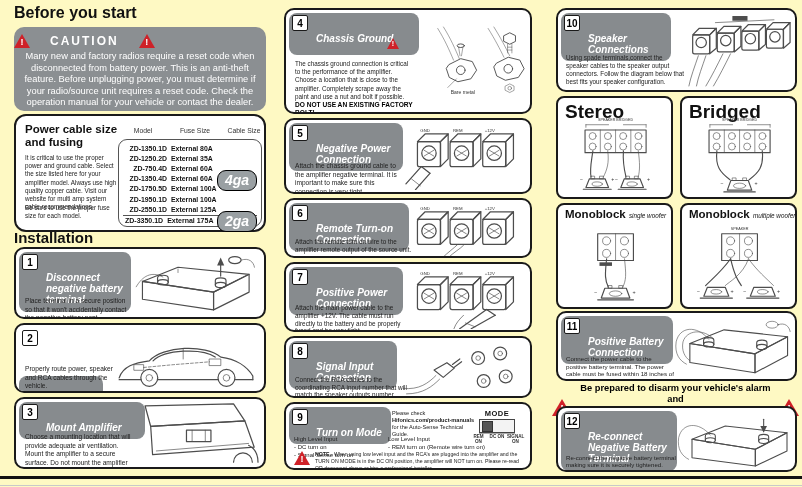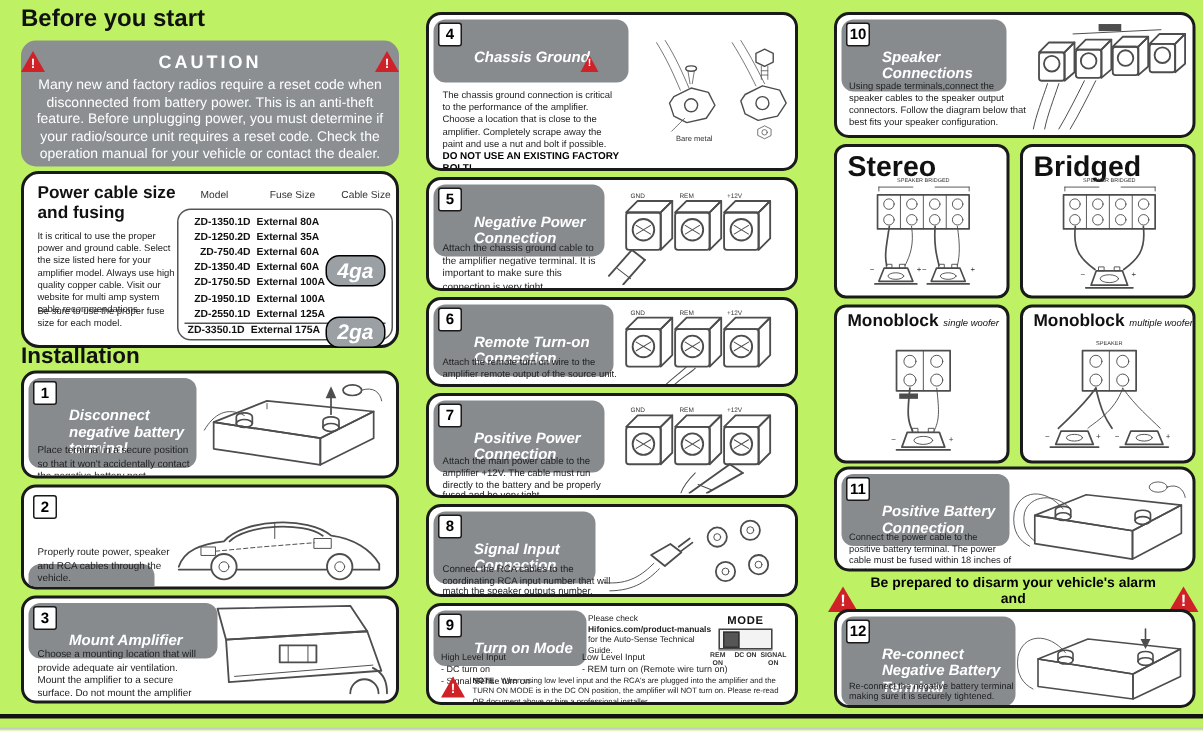--- a/index.html
+++ b/index.html
@@ -1,36 +1,36 @@
 <!DOCTYPE html>
 <html><head>
 <meta charset="utf-8">
 <style>
   html,body{margin:0;padding:0;background:#fff;}
-  .page{position:relative;width:802px;height:487px;background:#bef264;overflow:hidden;
+  .page{position:relative;width:802px;height:487px;background:#fef9c3;overflow:hidden;
         font-family:"Liberation Sans",sans-serif;color:#111;}
 
   
   .h-start{position:absolute;left:14px;top:4px;font-size:16px;font-weight:bold;margin:0;}
   .h-install{position:absolute;left:14px;top:229px;font-size:15px;font-weight:bold;margin:0;}
 
   
   .warn{width:0;height:0;border-left:8px solid transparent;border-right:8px solid transparent;
         border-bottom:14px solid #cf2128;position:relative;display:inline-block;}
   .warn::after{content:"!";position:absolute;top:3px;left:0;transform:translateX(-50%);
         color:#fff;font-size:9px;font-weight:bold;font-style:normal;}
   .warn.big{border-left-width:10px;border-right-width:10px;border-bottom-width:17px;}
   .warn.big::after{font-size:11px;top:4px;}
   .warn.sm{border-left-width:6px;border-right-width:6px;border-bottom-width:11px;}
   .warn.sm::after{font-size:7px;top:2.5px;}
 
   
   .caution{position:absolute;left:14px;top:27px;width:252px;height:84px;background:#8b8f92;
            border-radius:10px;color:#fff;}
-  .caution-head{display:flex;justify-content:space-between;align-items:center;gap:20px;margin-top:6px;height:15px;}
+  .caution-head{display:flex;justify-content:flex-start;align-items:center;gap:20px;margin-top:6px;height:15px;}
   .caution-title{font-weight:bold;font-size:12px;letter-spacing:2px;}
   .caution-body{font-size:9.3px;text-align:center;padding:3px 7px 0 7px;line-height:1.25;}
 
   
   .power{position:absolute;left:14px;top:114px;width:252px;height:118px;border:2px solid #1a1a1a;
          border-radius:12px;background:#fff;box-sizing:border-box;}
   .power-title{position:absolute;left:9px;top:7px;width:100px;font-size:11.5px;font-weight:bold;line-height:1.15;}
   .power-p{position:absolute;left:9px;width:92px;font-size:6.3px;color:#222;line-height:1.3;}
   .pp1{top:38px;} .pp2{top:88px;}
   .power-headers{position:absolute;left:104px;top:11px;display:flex;font-size:6.8px;color:#333;}
@@ -105,21 +105,21 @@
   .bridged{left:680px;top:96px;width:117px;height:103px;}
   .mono1{left:556px;top:203px;width:117px;height:106px;}
   .mono2{left:680px;top:203px;width:117px;height:106px;}
   .cfg-title{position:absolute;left:7px;top:3px;font-size:19px;font-weight:bold;white-space:nowrap;}
   .mono-title{font-size:11.5px;}
   .cfg-sub{font-size:6.3px;font-style:italic;font-weight:normal;}
   .cfg svg{position:absolute;left:6px;top:18px;}
 
   .p11{left:556px;top:311px;width:241px;height:70px;} .p11 .tab{width:112px;}
   .p11 .stepbody{left:8px;top:42px;width:108px;font-size:6.2px;line-height:1.22;}
-  .banner{position:absolute;left:552px;top:383px;width:247px;display:flex;align-items:center;gap:3px;}
+  .banner{position:absolute;left:552px;top:383px;width:247px;display:flex;align-items:flex-end;gap:3px;}
   .banner-text{flex:1;text-align:center;font-weight:bold;font-size:9.3px;line-height:1.18;color:#000;}
   .p12{left:556px;top:406px;width:241px;height:66px;} .p12 .tab{width:116px;}
   .p12 .stepbody{left:8px;top:46px;width:112px;font-size:6.1px;line-height:1.22;}
 
   .bar-black{position:absolute;left:0;top:476px;width:802px;height:3px;background:#121212;}
   .bar-gray{position:absolute;left:0;top:485px;width:802px;height:1px;background:#c9c9c9;}
 </style>
 </head>
 <body>
 

